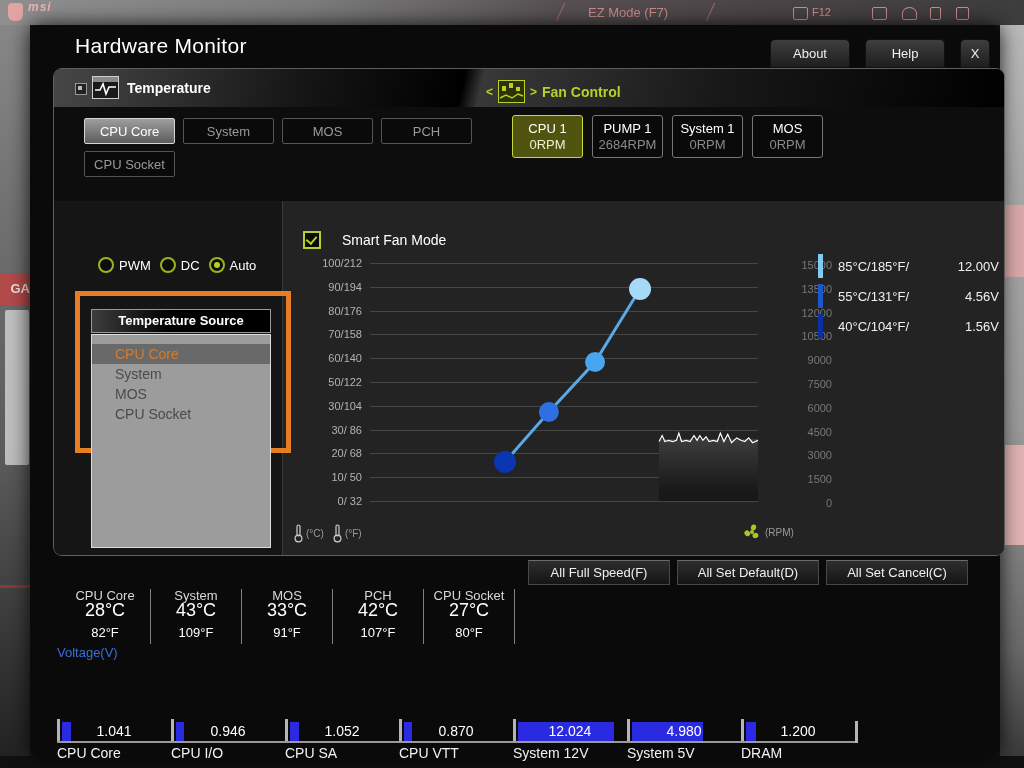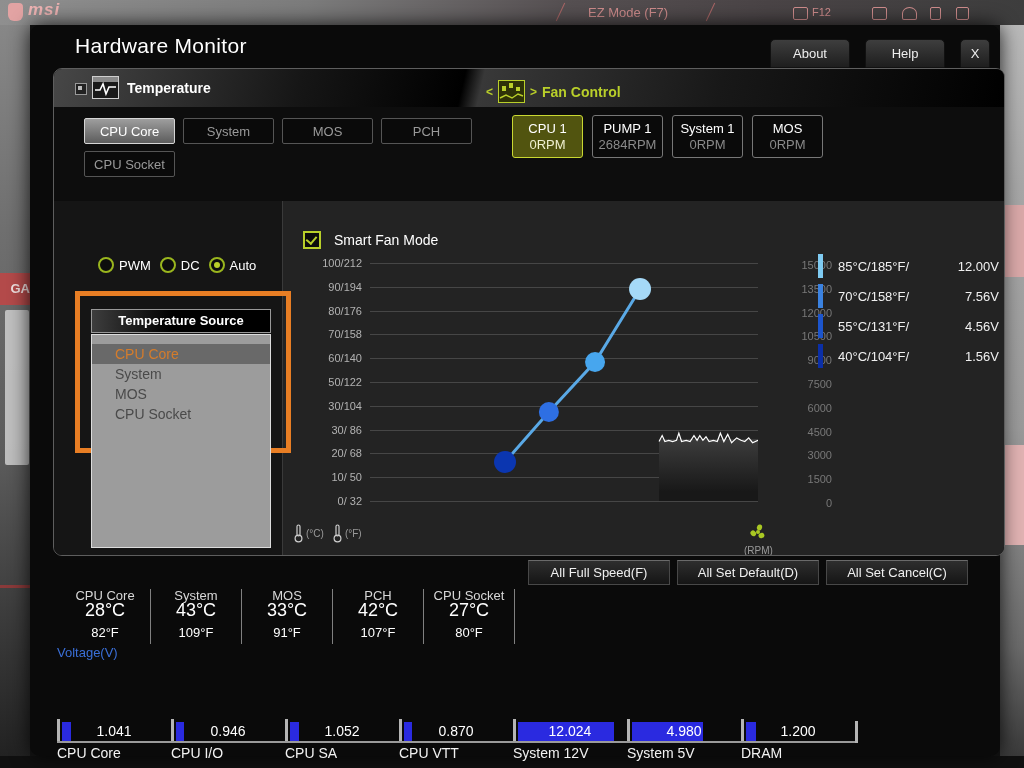--- a/index.html
+++ b/index.html
@@ -9,21 +9,21 @@
 
   
   .bg-top{left:0;top:0;width:1024px;height:25px;
     background:linear-gradient(to right,#8f8f8f,#7c7c7c 30%,#565052 55%,#4a4446 75%,#3d3d3d);}
   .bg-left{left:0;top:25px;width:30px;height:731px;
     background:linear-gradient(#878787,#6f6f6f 28%,#5a5a5a 60%,#3a3a3a 82%,#222);}
   .bg-right{left:1000px;top:25px;width:24px;height:731px;
     background:linear-gradient(#b9b9b9,#a7a7a7 22%,#9a9a9a 55%,#6a6a6a 85%,#3a3a3a);}
   .bg-bottom{left:0;top:756px;width:1024px;height:12px;background:#101010;}
   .msi-shield{left:8px;top:3px;width:15px;height:18px;background:#e2a3a3;border-radius:4px 4px 6px 6px;}
-  .msi-word{left:28px;top:0px;color:#eeb3b3;font-size:17px;font-style:italic;font-weight:bold;letter-spacing:1px;text-align:right;}
+  .msi-word{left:28px;top:0px;color:#eeb3b3;font-size:12px;font-style:italic;font-weight:bold;letter-spacing:1px;text-align:right;}
   .ez-mode{left:588px;top:5px;color:#d08d8d;font-size:13px;}
   .bg-slash{left:560px;top:2px;width:1px;height:20px;background:#a66;transform:rotate(25deg);}
   .bg-slash2{left:710px;top:2px;width:1px;height:20px;background:#a66;transform:rotate(25deg);}
   .mini-icon{width:13px;height:11px;border:1px solid #d08d8d;border-radius:2px;}
   .f12{left:812px;top:6px;color:#d08d8d;font-size:11px;}
   .ga-banner{left:0;top:248px;width:30px;height:32px;background:#b34a4a;color:#f0e0e0;
     font-size:13px;font-weight:bold;text-align:right;line-height:32px;}
   .white-slab{left:5px;top:285px;width:24px;height:155px;background:#cfcfcf;border-radius:2px;opacity:.85;}
   .red-sep{left:0;top:560px;width:30px;height:3px;background:#8a3a3a;}
   .pink-blk1{left:1000px;top:180px;width:24px;height:72px;background:#d9a8a8;}
@@ -79,37 +79,37 @@
   
   .hl-box{left:21px;top:222px;width:206px;height:152px;border:5px solid #e87e24;}
   .ts-header{left:37px;top:240px;width:178px;height:22px;background:linear-gradient(to right,#3d3d3d,#000 45%);
     border:1px solid #999;color:#fff;font-size:13px;font-weight:bold;text-align:center;line-height:22px;}
   .ts-list{left:37px;top:265px;width:178px;height:203px;background:#9c9c9c;border:1px solid #dcdcdc;
     margin:0;padding:9px 0 0 0;list-style:none;}
   .ts-item{height:20px;line-height:20px;padding-left:23px;font-size:14px;color:#4a4a4a;cursor:pointer;}
   .ts-item.sel{background:#696969;color:#d47c2c;}
 
   
-  .sf-row{left:249px;top:162px;display:flex;align-items:center;gap:13px;}
+  .sf-row{left:249px;top:162px;display:flex;align-items:center;gap:21px;}
   .sf-check{position:relative;width:14px;height:14px;border:2px solid #b9cf2a;background:#0c0c0c;cursor:pointer;}
   .sf-check::after{content:"";position:absolute;left:3px;top:1px;width:5px;height:8px;
     border-right:2px solid #b9cf2a;border-bottom:2px solid #b9cf2a;transform:rotate(40deg);}
   .sf-label{color:#fff;font-size:14px;}
 
   .plot{left:316px;top:194px;width:388px;height:238px;}
   .gridline{position:absolute;left:0;width:100%;height:1px;background:#464646;}
   .hist-fill{left:74.5%;top:74%;width:25.5%;height:26%;background:linear-gradient(#3c3c3c,#181818 85%);}
   .plot svg{position:absolute;left:0;top:0;}
   .ticks-left{left:238px;top:194px;width:70px;height:238px;}
   .ticks-left span{position:absolute;right:0;color:#b2b2b2;font-size:11px;white-space:pre;}
   .ticks-right{left:716px;top:196px;width:62px;height:238px;}
   .ticks-right span{position:absolute;right:0;color:#787878;font-size:11px;}
 
   .unit-c{left:240px;top:455px;display:flex;align-items:center;gap:3px;color:#9a9a9a;font-size:10px;}
-  .unit-rpm{left:690px;top:455px;display:flex;align-items:center;gap:5px;color:#9a9a9a;font-size:10px;flex-direction:column;}
+  .unit-rpm{left:690px;top:455px;display:flex;align-items:center;gap:5px;color:#9a9a9a;font-size:10px;}
 
   
   .legend{left:764px;top:184px;width:182px;}
   .lg-row{display:flex;align-items:center;height:26px;margin-bottom:4px;}
   .lg-bar{width:5px;height:24px;margin-right:15px;}
   .lg-temp{color:#f0f0f0;font-size:13px;width:103px;}
   .lg-volt{color:#f0f0f0;font-size:13px;width:58px;text-align:right;}
 
   
   .action-row{right:32px;top:535px;display:flex;gap:7px;}
@@ -346,25 +346,20 @@
       </div>
 
       <div class="abs legend">
 
           <div class="lg-row">
             <span class="lg-bar" style="background: rgb(127, 203, 242);"></span>
             <span class="lg-temp">85°C/185°F/</span>
             <span class="lg-volt">12.00V</span>
           </div>
 
-          <div class="lg-row">
-            <span class="lg-bar" style="background: rgb(59, 130, 224);"></span>
-            <span class="lg-temp">70°C/158°F/</span>
-            <span class="lg-volt">7.56V</span>
-          </div>
 
           <div class="lg-row">
             <span class="lg-bar" style="background: rgb(28, 85, 204);"></span>
             <span class="lg-temp">55°C/131°F/</span>
             <span class="lg-volt">4.56V</span>
           </div>
 
           <div class="lg-row">
             <span class="lg-bar" style="background: rgb(11, 47, 166);"></span>
             <span class="lg-temp">40°C/104°F/</span>

